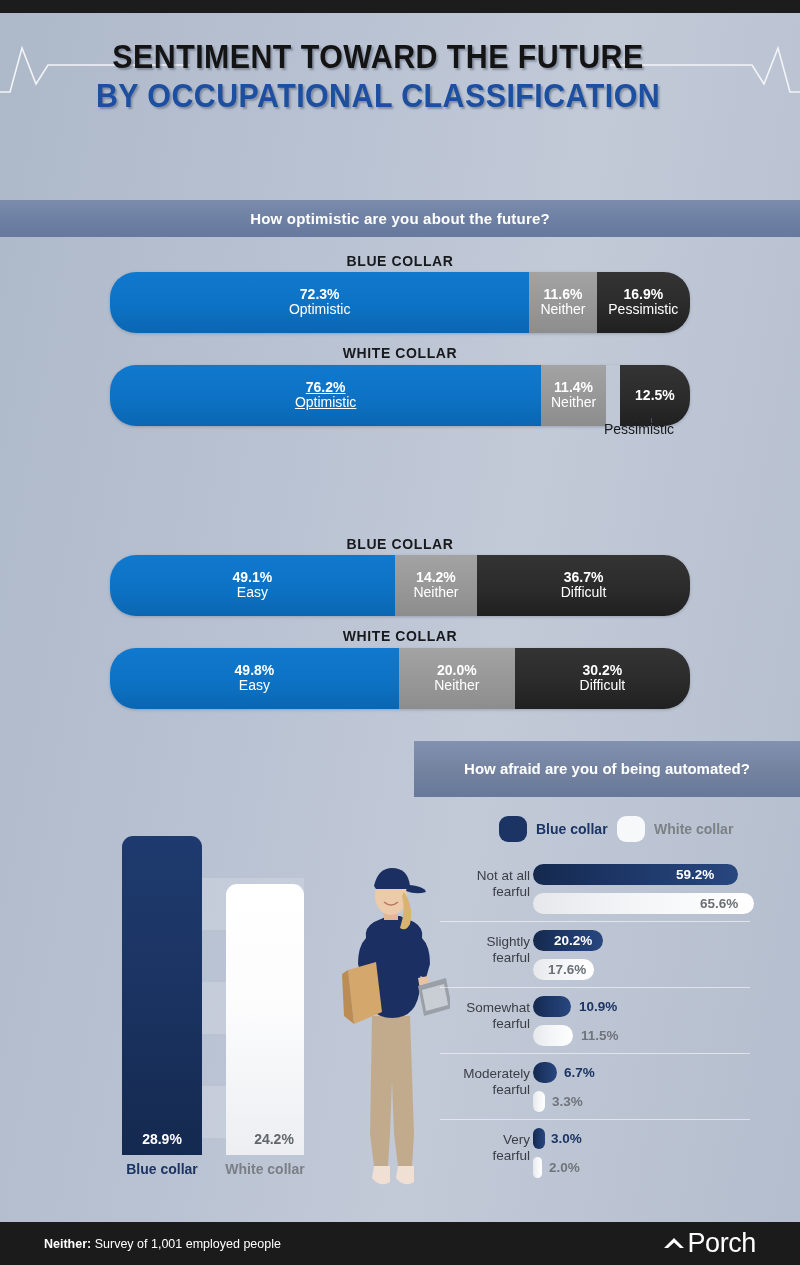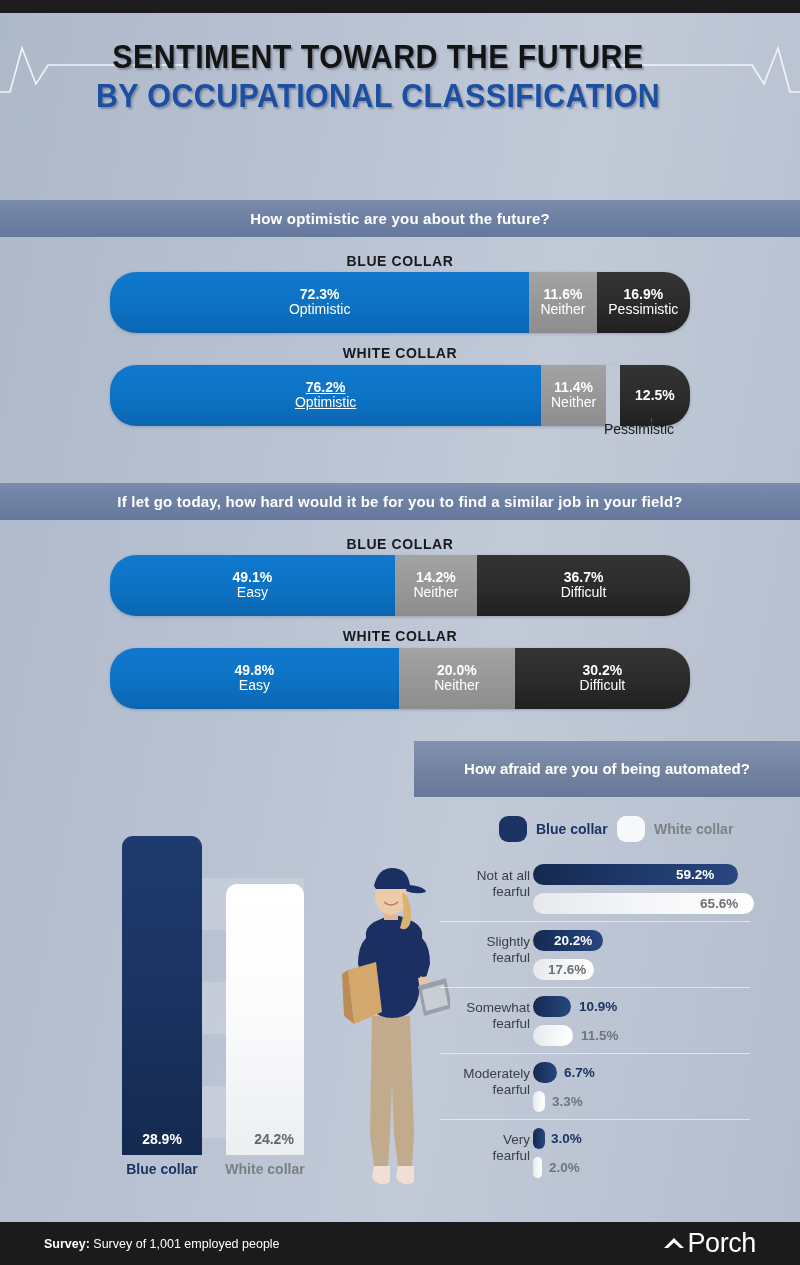--- a/index.html
+++ b/index.html
@@ -220,23 +220,20 @@
       <span class="pct">11.4%</span>
       <span class="lab">Neither</span>
     </div>
     <div class="seg dark" style="width:12.4%;margin-left:14px;">
       <span class="pct">12.5%</span>
     </div>
   </div>
   <div class="tick-line" style="left:651px; top:418px; height:10px;"></div>
   <div class="outside-label" style="left:604px; top:421px;">Pessimistic</div>
 
-  <div class="band" style="top:459px;">
-    <span>If let go today, how hard would it be for you to find a similar job in your field?</span>
-  </div>
 
   <div class="grp-label" style="top:536px;">
     <span style="text-transform:uppercase;">Blue collar</span>
   </div>
   <div class="stack" style="top:555px;">
     <div class="seg blue" style="width:49.1%;">
       <span class="pct">49.1%</span>
       <span class="lab">Easy</span>
     </div>
     <div class="seg gray" style="width:14.2%;">
@@ -370,21 +367,21 @@
     <div>Very</div>
     <div>fearful</div>
   </div>
   <div class="hbar navy" style="left:533px; top:1128px; width:12px;"></div>
   <div class="hval outnavy" style="left:551px; top:1131px;">3.0%</div>
   <div class="hbar white" style="left:533px; top:1157px; width:9px;"></div>
   <div class="hval outgray" style="left:549px; top:1160px;">2.0%</div>
 
   <div class="footer">
     <div class="src">
-      <b>Survey:</b><span> Survey of 1,001 employed people</span>
+      <b>Neither:</b><span> Survey of 1,001 employed people</span>
     </div>
     <div class="porch">
       <svg width="22" height="18" viewBox="0 0 22 18">
         <path d="M1 14 L11 4 L21 14 L17 14 L11 8.5 L5 14 Z" fill="#ffffff"></path>
       </svg>
       <span class="porch-txt">Porch</span>
     </div>
   </div>
 
 </div>

